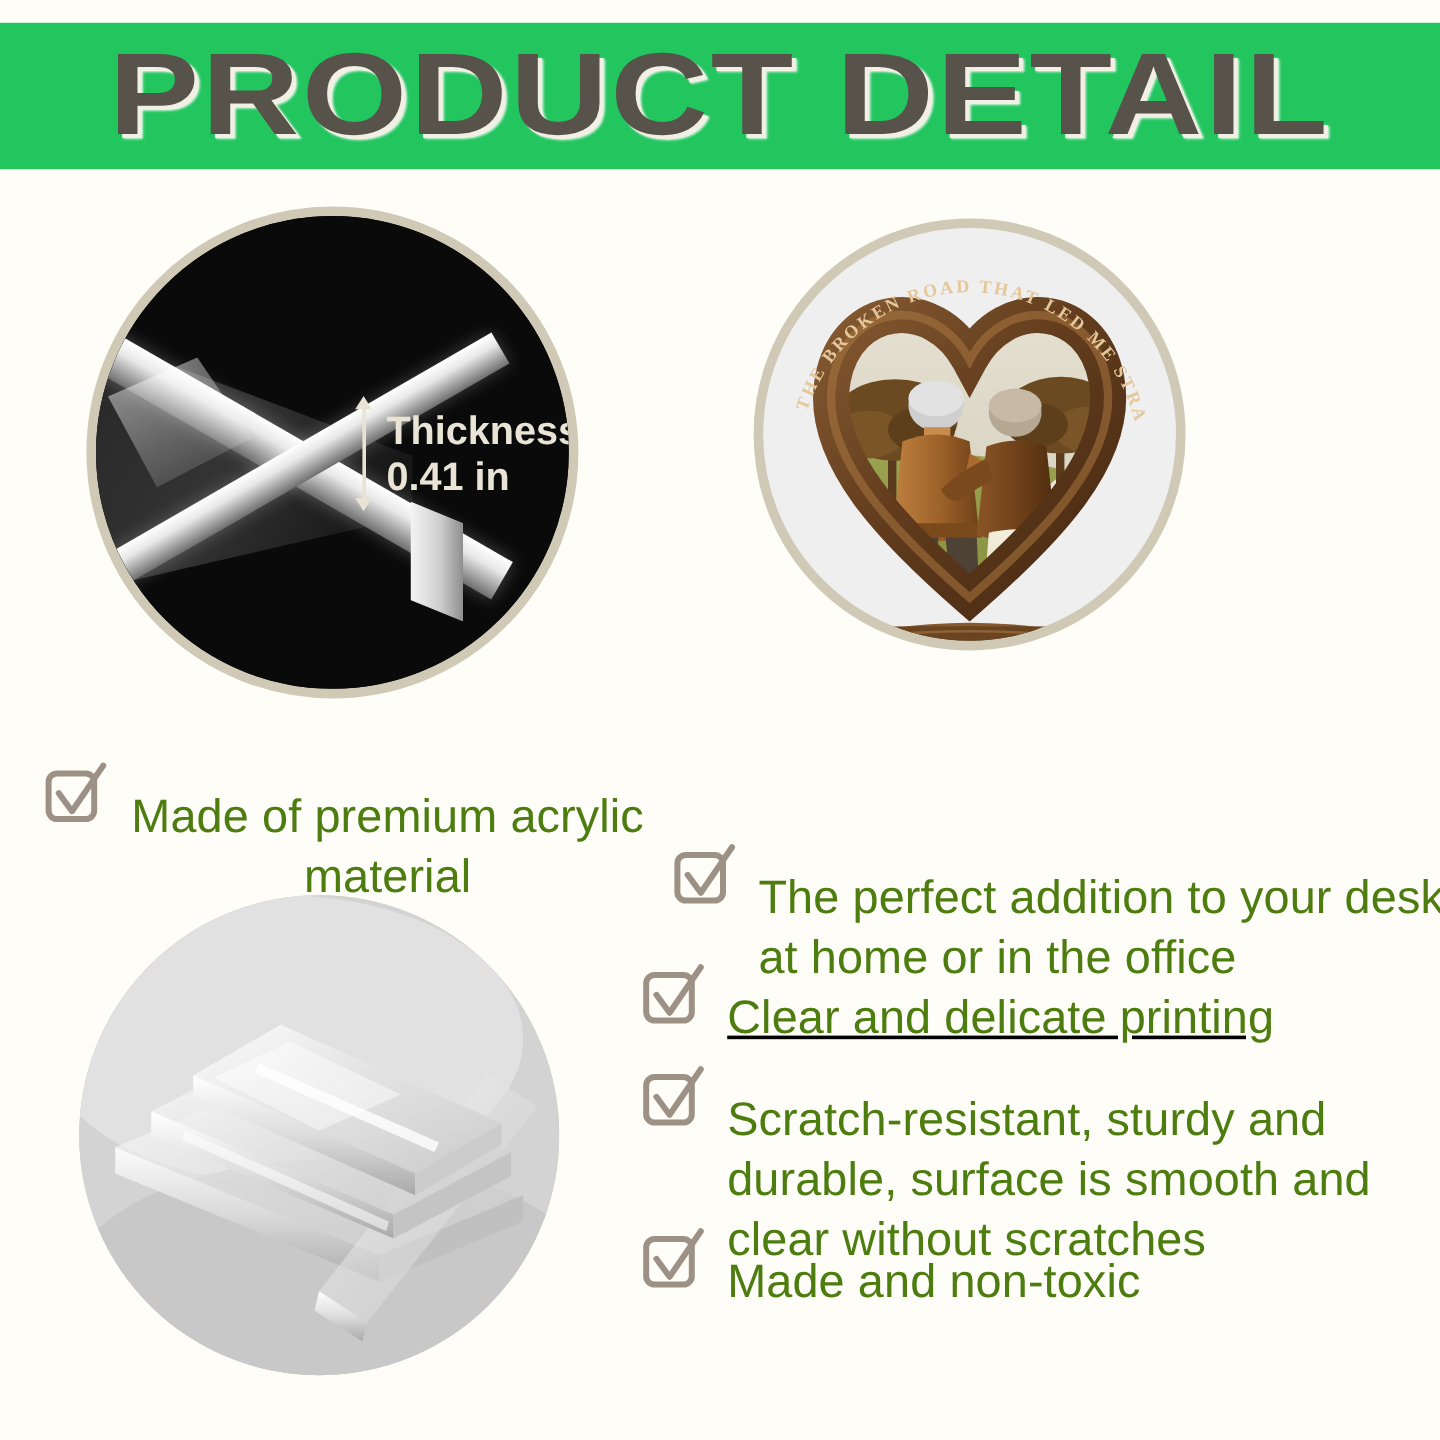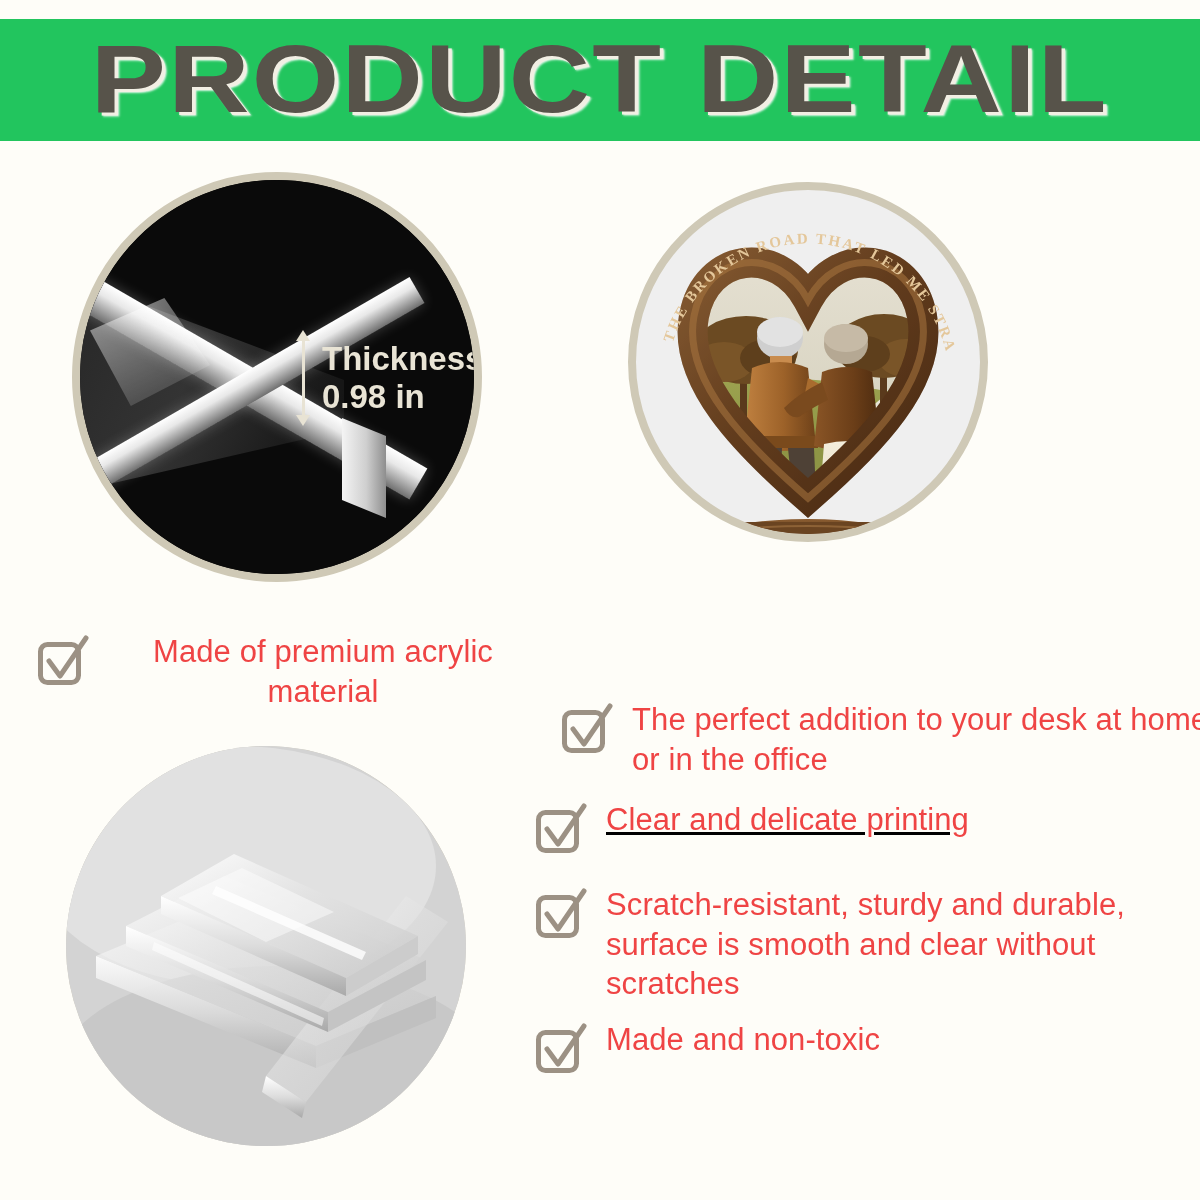--- a/index.html
+++ b/index.html
@@ -179,24 +179,25 @@
     align-items: flex-start;
     gap: 18px;
   }
   .checkbox-icon {
     flex: 0 0 auto;
     width: 54px;
     height: 54px;
     margin-top: 2px;
   }
   .feature-text {
-    font-size: 31px;
-    color: #ef4444;
+    font-size: 39px;
+    color: #4d7c0f;
     line-height: 1.28;
     letter-spacing: 0.1px;
+    margin-top: 24px;
   }
 
   #feature-acrylic {
     left: 36px; top: 632px;
     width: 510px;
   }
   #feature-acrylic .feature-text {
     text-align: center;
     width: 430px;
   }
@@ -222,21 +223,21 @@
   <div class="acryl-edge-right"></div>
 
   <div class="thickness-annotation">
     <div class="arrow-vert">
       <div class="head up"></div>
       <div class="shaft"></div>
       <div class="head down"></div>
     </div>
     <div class="thickness-text">
       <div>Thickness</div>
-      <div>0.98 in</div>
+      <div>0.41 in</div>
     </div>
   </div>
 </div>
 
 <div class="circle-frame" id="circle-ornament"></div>
 <svg id="ornament-art" viewBox="0 0 360 440">
   <defs>
     <clipPath id="circClip">
         <circle cx="180" cy="180" r="172"></circle>
       </clipPath>

